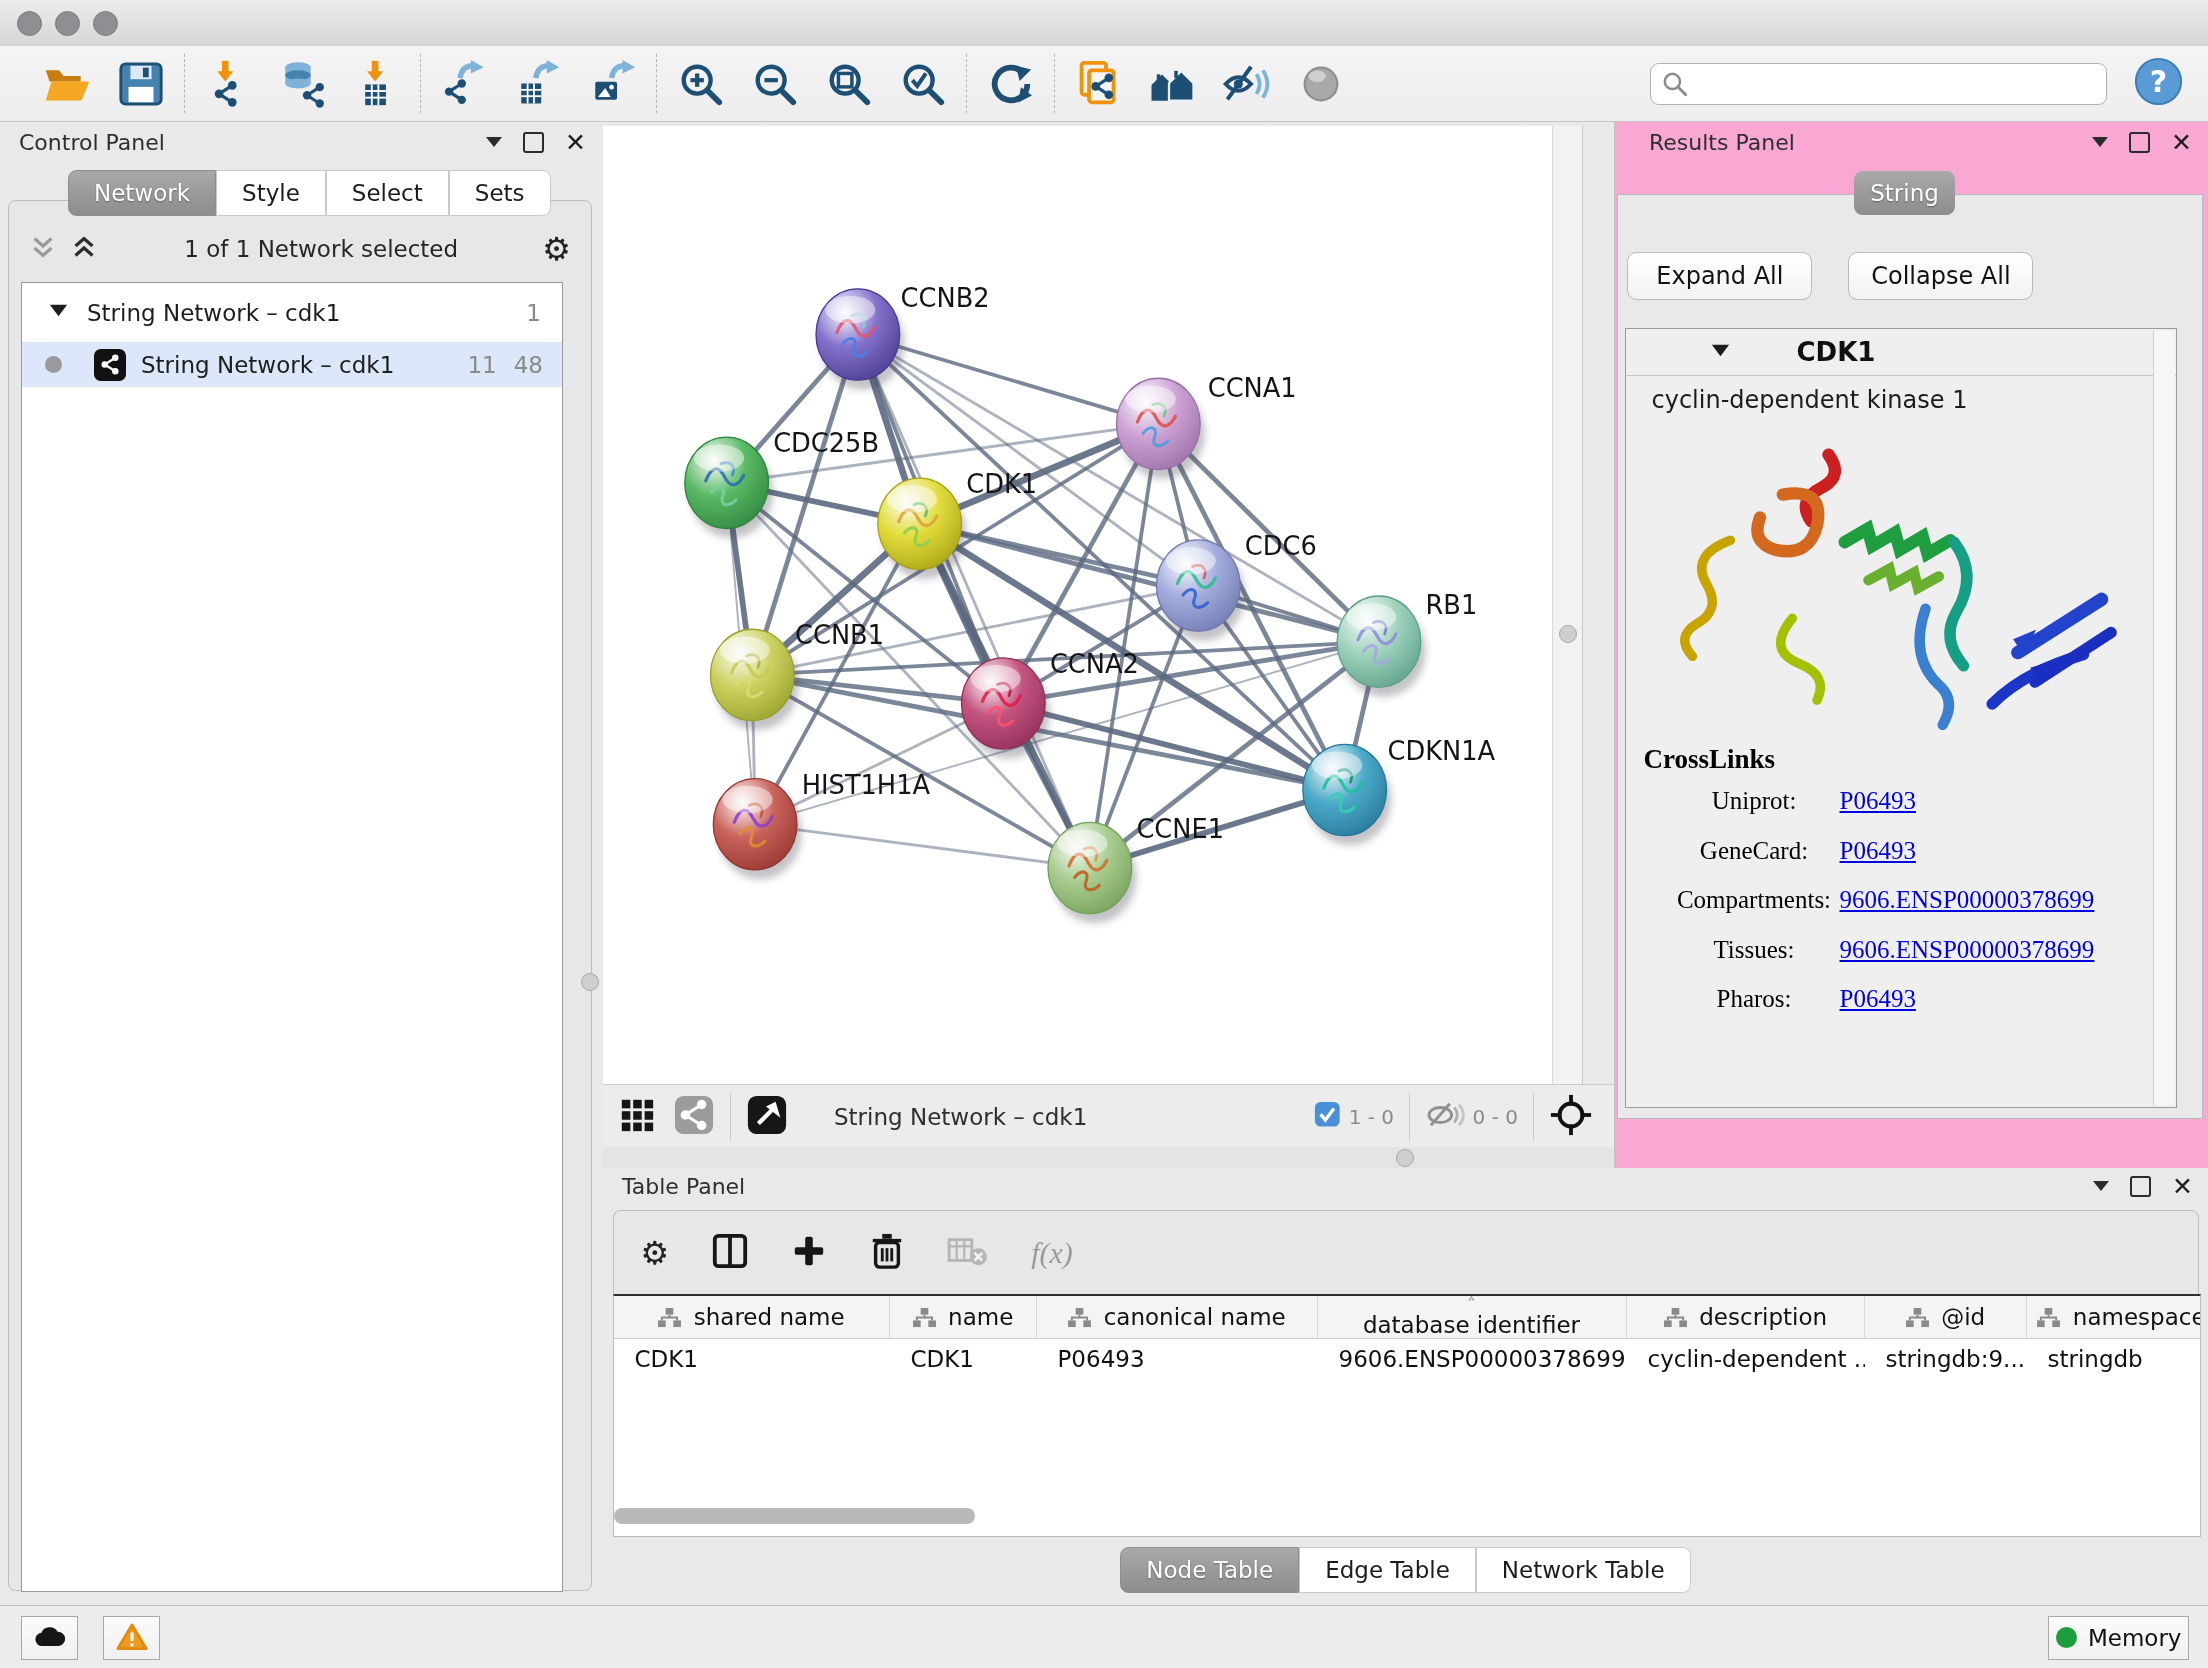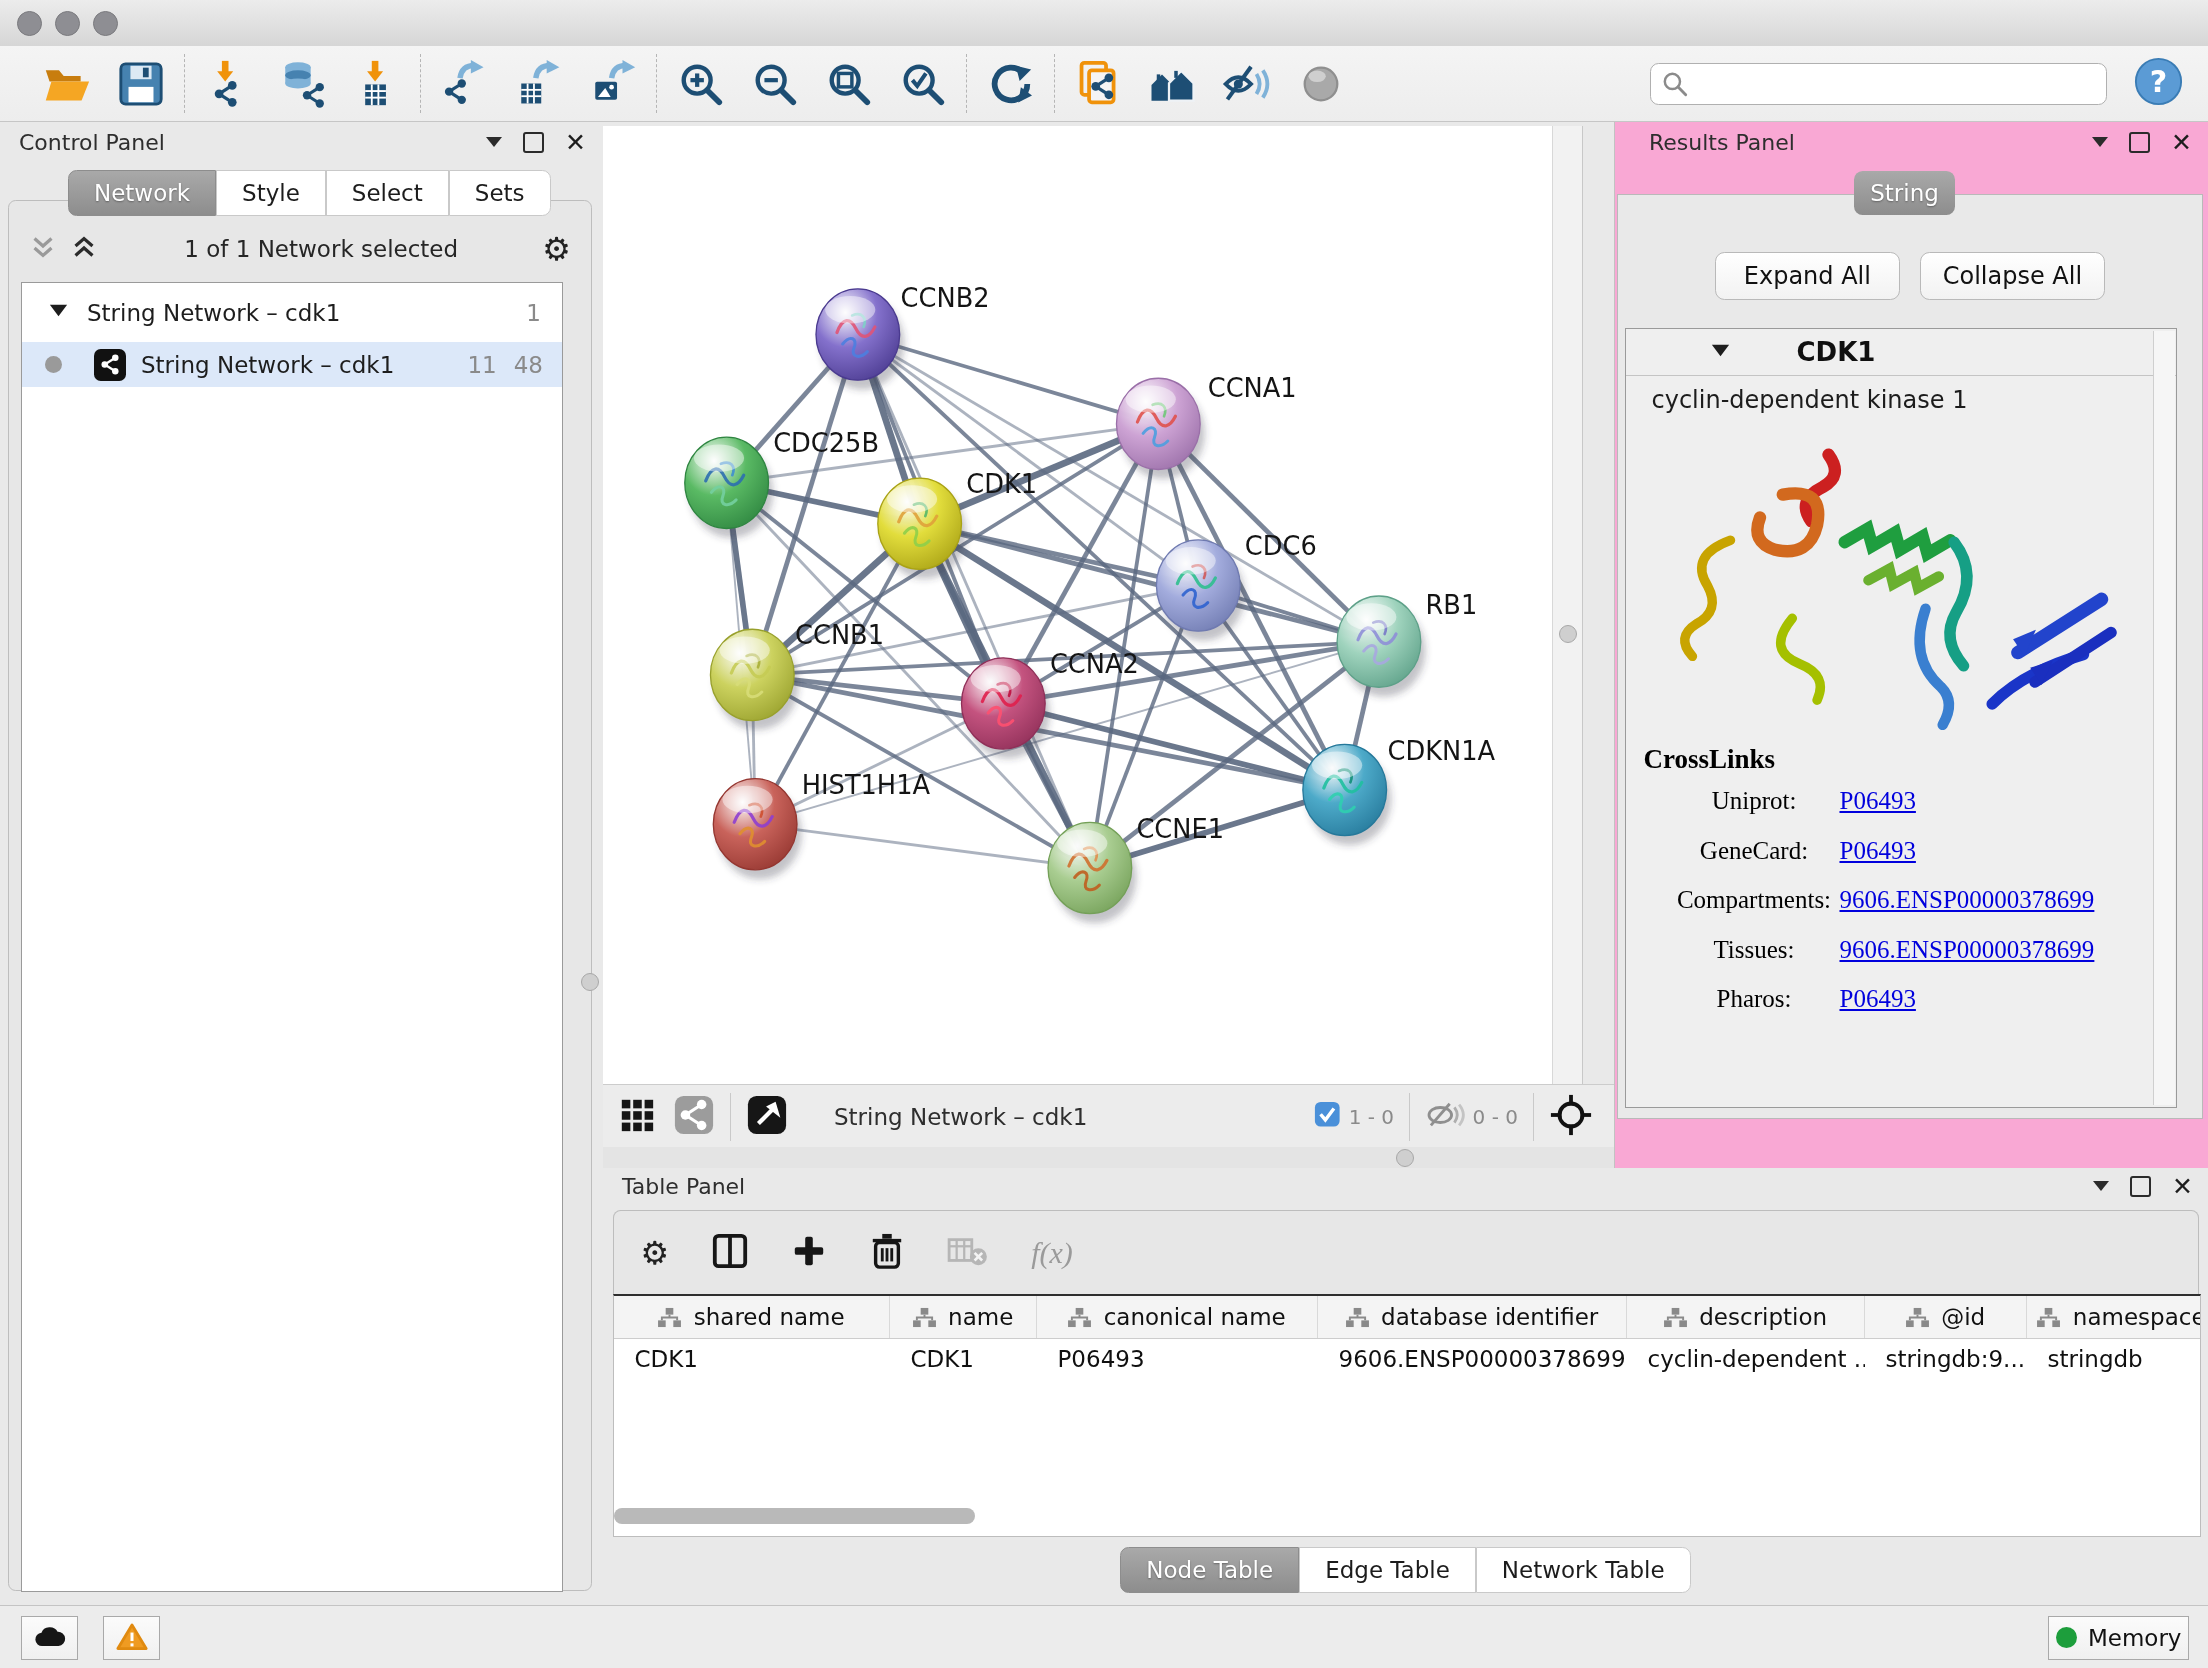--- a/index.html
+++ b/index.html
@@ -58,21 +58,21 @@
   .nb-sep{width:0;height:48px;border-left:1px solid #c9c9c9;margin:0 15px;}
   .nb-title{font-size:23px;color:#2e2e2e;}
   .nb-count{font-size:20px;color:#8a8a8a;margin-left:7.6px;}
   .h-splitter{position:absolute;left:603px;top:1147px;width:1605px;height:21px;background:#e4e4e4;}
   
   .results-panel{position:absolute;left:1614px;top:122px;width:594px;height:1046px;background:#f9a8d4;border-left:1px solid #c2c2c2;}
   .rp-tab{position:absolute;left:239px;top:49px;width:101px;height:44px;border-radius:8.6px;
     background:linear-gradient(#a9a9a9,#8d8d8d);color:#fff;font-size:23px;display:flex;
     align-items:center;justify-content:center;z-index:3;text-shadow:0 1px 1.9px rgba(0,0,0,.35);}
   .rp-outer{position:absolute;left:1.9px;top:72px;width:584px;height:923px;border:1px solid #b9b9b9;background:#e9e9e9;}
-  .rp-btnrow{position:absolute;left:9.5px;top:57px;width:565px;display:flex;justify-content:center;gap:20px;}
+  .rp-btnrow{position:absolute;left:9.5px;top:57px;width:565px;display:flex;justify-content:flex-start;gap:36px;}
   .rp-btn{min-width:183px;height:46px;background:linear-gradient(#ffffff,#f2f2f2);border:1px solid #b9b9b9;
     border-radius:9.5px;font-size:24px;color:#111;display:flex;align-items:center;justify-content:center;}
   .rp-inner{position:absolute;left:7.6px;top:133px;width:550px;height:778px;border:1px solid #9a9a9a;background:#efefef;}
   .rp-gene-hdr{position:absolute;left:0;top:0;width:100%;height:46px;display:flex;align-items:center;
     border-bottom:1px solid #c4c4c4;background:#efefef;}
   .rp-gene-name{font-size:26px;font-weight:bold;color:#101010;}
   .rp-desc{position:absolute;left:25px;top:57px;font-size:24px;color:#1c1c1c;}
   .rp-scroll{position:absolute;right:1.9px;top:1.9px;width:21px;height:774px;background:#f6f6f6;border-left:1px solid #cfcfcf;}
   .xl{font-family:"Liberation Serif","DejaVu Serif",serif;}
   .xl-title{position:absolute;left:17px;top:415px;font-size:27px;font-weight:bold;color:#000;}
@@ -829,21 +829,21 @@
         </div>
         <div class="tbl-hcell" style="width: 281px;">
           <svg width="25" height="21" viewBox="0 0 26 22">
             <rect x="9" y="1" width="8" height="7" fill="#8a8a8a"></rect>
             <rect x="1" y="14" width="8" height="7" fill="#8a8a8a"></rect>
             <rect x="17" y="14" width="8" height="7" fill="#8a8a8a"></rect>
             <path d="M13,8 v3 M5,14 v-3 h16 v3" fill="none" stroke="#8a8a8a" stroke-width="2"></path>
           </svg>
           <span>canonical name</span>
         </div>
-        <div class="tbl-hcell" style="width: 309px;">
+        <div class="tbl-hcell" style="width: 309px; flex-direction: column;">
           <svg width="25" height="21" viewBox="0 0 26 22">
             <rect x="9" y="1" width="8" height="7" fill="#8a8a8a"></rect>
             <rect x="1" y="14" width="8" height="7" fill="#8a8a8a"></rect>
             <rect x="17" y="14" width="8" height="7" fill="#8a8a8a"></rect>
             <path d="M13,8 v3 M5,14 v-3 h16 v3" fill="none" stroke="#8a8a8a" stroke-width="2"></path>
           </svg>
           <span>database identifier</span>
         </div>
         <div class="tbl-hcell" style="width: 238px;">
           <svg width="25" height="21" viewBox="0 0 26 22">

